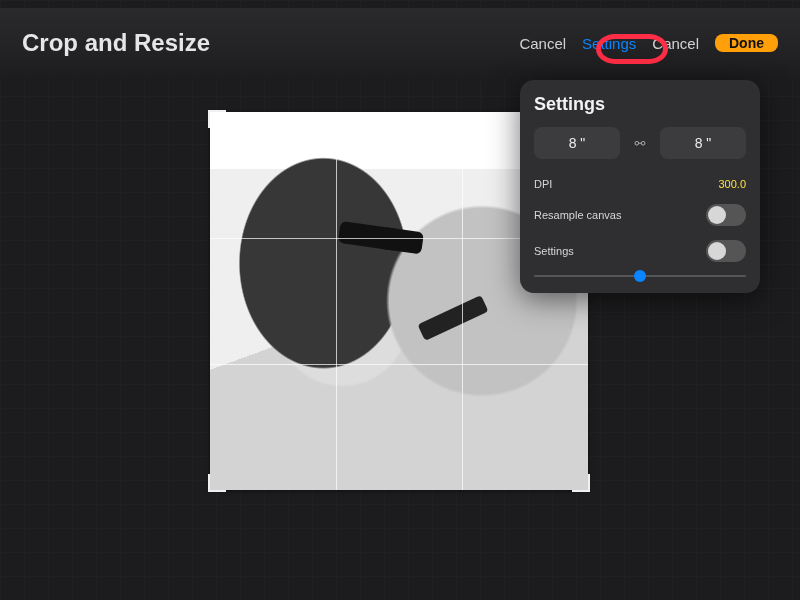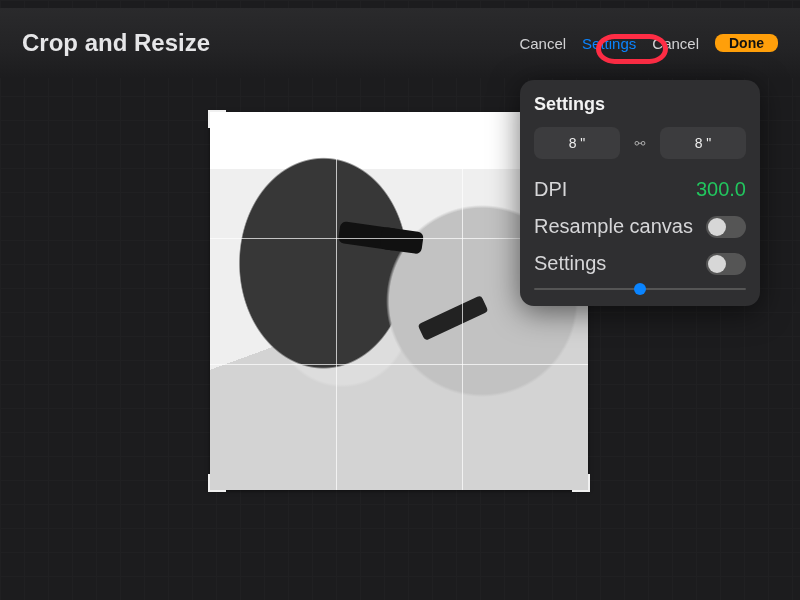--- a/index.html
+++ b/index.html
@@ -189,24 +189,24 @@
   .link-icon {
     width: 24px; text-align:center;
     color: #aaa;
     font-size: 13px;
   }
   .row {
     display: flex;
     align-items: center;
     justify-content: space-between;
     padding: 7px 0;
-    font-size: 20px;
+    font-size: 11px;
     color: #d6d6d8;
   }
-  .row .value { color: #22c55e; }
+  .row .value { color: #fde047; }
   .toggle {
     width: 40px; height: 22px;
     background: #555;
     border-radius: 11px;
     position: relative;
   }
   .toggle::after {
     content:"";
     position:absolute;
     left: 2px; top: 2px;

